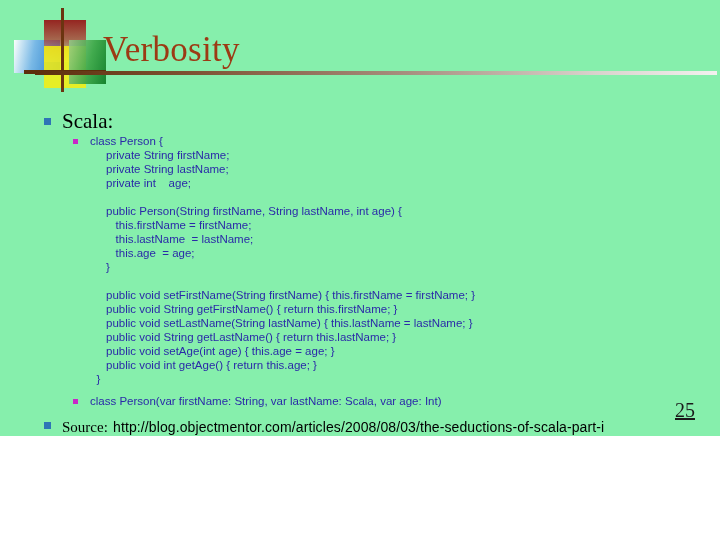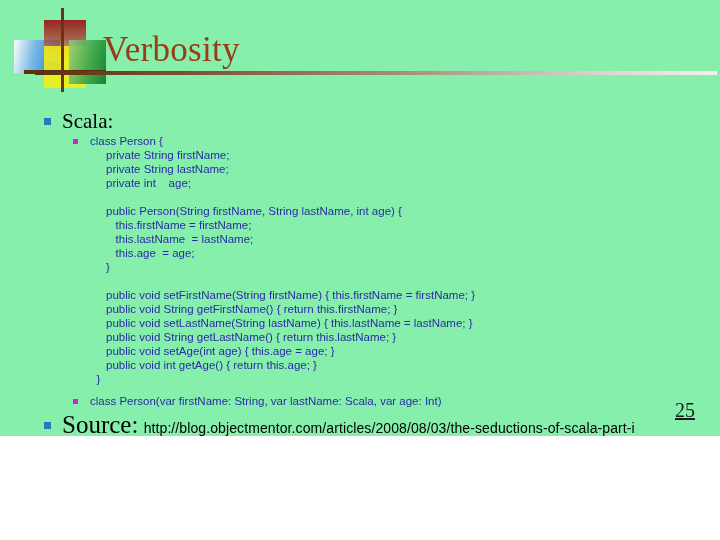--- a/index.html
+++ b/index.html
@@ -153,21 +153,21 @@
     font-family: "Liberation Sans", sans-serif;
     font-size: 11.5px;
     line-height: 14px;
     color: #2a2aa8;
     margin: 0;
   }
 
   
   .src-label {
     font-family: "Liberation Serif", serif;
-    font-size: 25px;
+    font-size: 15px;
     color: #000000;
   }
   .src-url {
     font-family: "Liberation Sans", sans-serif;
     font-size: 14px;
     color: #000000;
     letter-spacing: 0.1px;
   }
 
   .spacer-sm { height: 8px; }

